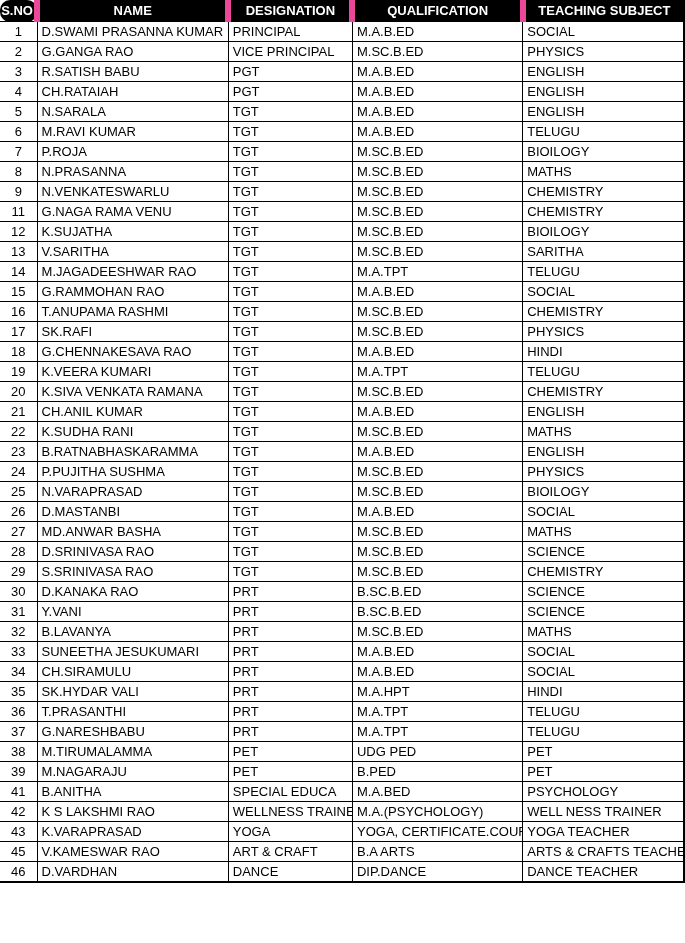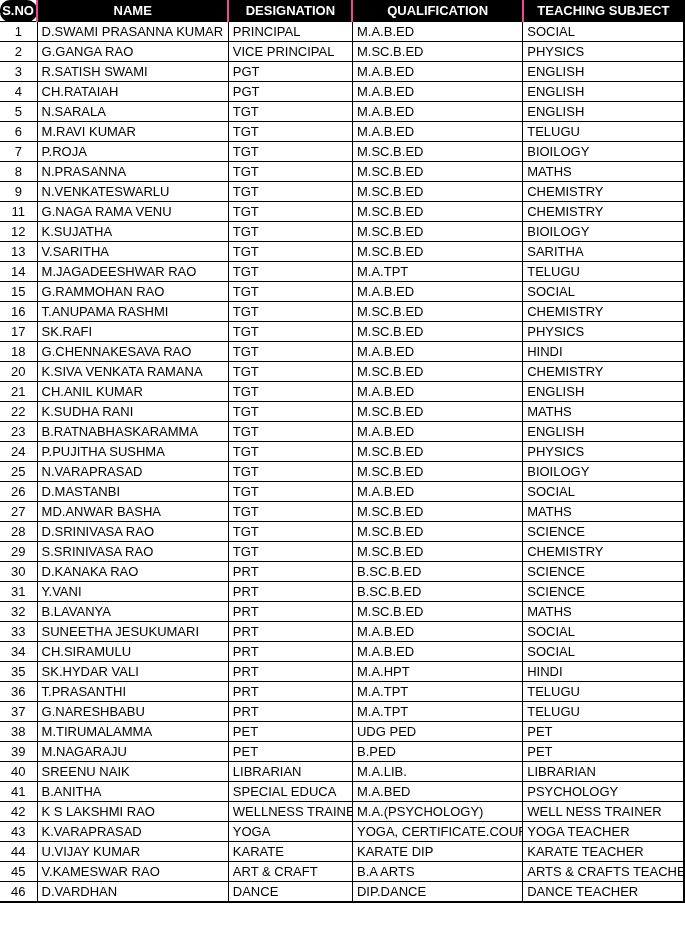--- a/index.html
+++ b/index.html
@@ -25,21 +25,21 @@
   table.staff-table col.c-subj  { width: 161px; }
 
   table.staff-table thead th {
     background: #000000;
     color: #ffffff;
     font-size: 13px;
     font-weight: bold;
     height: 21px;
     text-align: center;
     padding: 0;
-    border-left: 2px solid #ec4899;
+    border-left: 6px solid #ec4899;
     border-bottom: 1px solid #000000;
     white-space: nowrap;
     overflow: hidden;
   }
   table.staff-table thead th:first-child {
     border-left: none;
     border-radius: 10px;
   }
   table.staff-table tbody td {
     border: 1px solid #000000;
@@ -89,21 +89,21 @@
         </tr>
         <tr>
           <td class="sno">2</td>
           <td>G.GANGA RAO</td>
           <td>VICE PRINCIPAL</td>
           <td>M.SC.B.ED</td>
           <td>PHYSICS</td>
         </tr>
         <tr>
           <td class="sno">3</td>
-          <td>R.SATISH SWAMI</td>
+          <td>R.SATISH BABU</td>
           <td>PGT</td>
           <td>M.A.B.ED</td>
           <td>ENGLISH</td>
         </tr>
         <tr>
           <td class="sno">4</td>
           <td>CH.RATAIAH</td>
           <td>PGT</td>
           <td>M.A.B.ED</td>
           <td>ENGLISH</td>
@@ -191,20 +191,27 @@
           <td>TGT</td>
           <td>M.SC.B.ED</td>
           <td>PHYSICS</td>
         </tr>
         <tr>
           <td class="sno">18</td>
           <td>G.CHENNAKESAVA RAO</td>
           <td>TGT</td>
           <td>M.A.B.ED</td>
           <td>HINDI</td>
+        </tr>
+        <tr>
+          <td class="sno">19</td>
+          <td>K.VEERA KUMARI</td>
+          <td>TGT</td>
+          <td>M.A.TPT</td>
+          <td>TELUGU</td>
         </tr>
         <tr>
           <td class="sno">20</td>
           <td>K.SIVA VENKATA RAMANA</td>
           <td>TGT</td>
           <td>M.SC.B.ED</td>
           <td>CHEMISTRY</td>
         </tr>
         <tr>
           <td class="sno">21</td>
@@ -333,27 +340,20 @@
           <td>PET</td>
         </tr>
         <tr>
           <td class="sno">39</td>
           <td>M.NAGARAJU</td>
           <td>PET</td>
           <td>B.PED</td>
           <td>PET</td>
         </tr>
         <tr>
-          <td class="sno">40</td>
-          <td>SREENU NAIK</td>
-          <td>LIBRARIAN</td>
-          <td>M.A.LIB.</td>
-          <td>LIBRARIAN</td>
-        </tr>
-        <tr>
           <td class="sno">41</td>
           <td>B.ANITHA</td>
           <td>SPECIAL EDUCA</td>
           <td>M.A.BED</td>
           <td>PSYCHOLOGY</td>
         </tr>
         <tr>
           <td class="sno">42</td>
           <td>K S LAKSHMI RAO</td>
           <td>WELLNESS TRAINER</td>
@@ -361,27 +361,20 @@
           <td>WELL NESS TRAINER</td>
         </tr>
         <tr>
           <td class="sno">43</td>
           <td>K.VARAPRASAD</td>
           <td>YOGA</td>
           <td>YOGA, CERTIFICATE.COUR</td>
           <td>YOGA TEACHER</td>
         </tr>
         <tr>
-          <td class="sno">44</td>
-          <td>U.VIJAY KUMAR</td>
-          <td>KARATE</td>
-          <td>KARATE DIP</td>
-          <td>KARATE TEACHER</td>
-        </tr>
-        <tr>
           <td class="sno">45</td>
           <td>V.KAMESWAR RAO</td>
           <td>ART &amp; CRAFT</td>
           <td>B.A ARTS</td>
           <td>ARTS &amp; CRAFTS TEACHER</td>
         </tr>
         <tr>
           <td class="sno">46</td>
           <td>D.VARDHAN</td>
           <td>DANCE</td>

